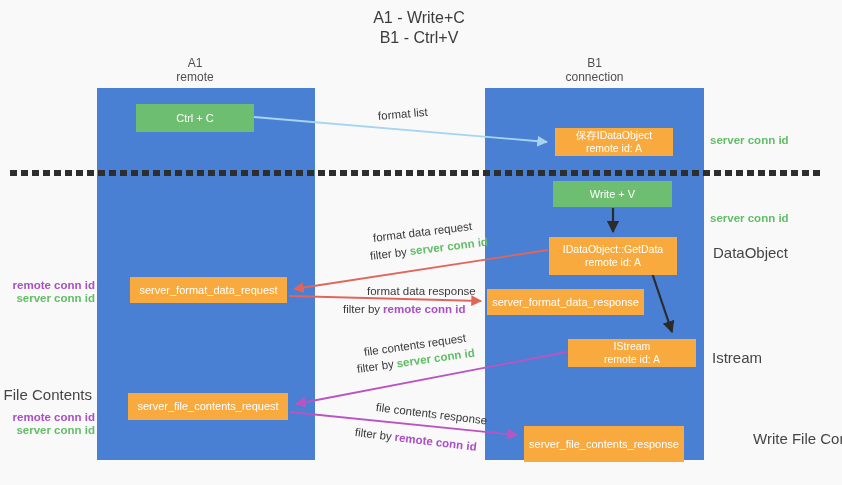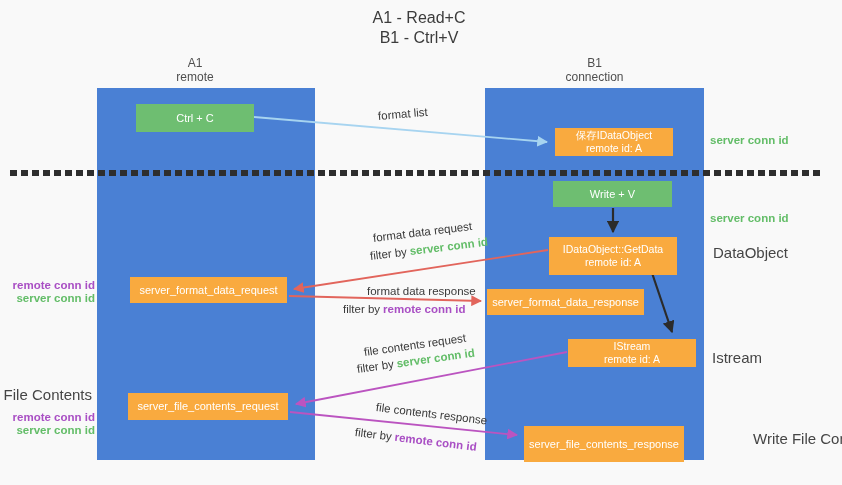--- a/index.html
+++ b/index.html
@@ -48,21 +48,21 @@
   .rot-p7{transform:rotate(7deg);}
   svg.arrows{position:absolute;left:0;top:0;pointer-events:none;}
   .z1{z-index:1}.z2{z-index:2}.z3{z-index:3}.z4{z-index:4}.z5{z-index:5}
 </style>
 </head>
 <body>
 
 <div id="canvas">
 
   <div class="abs title z5">
-    <div>A1 - Read+C</div>
+    <div>A1 - Write+C</div>
     <div>B1 - Ctrl+V</div>
   </div>
 
   <div class="abs colhead z5" style="left:86px;width:218px;">
     <div>A1</div>
     <div>remote</div>
   </div>
   <div class="abs colhead z5" style="left:485px;width:219px;">
     <div>B1</div>
     <div>connection</div>

